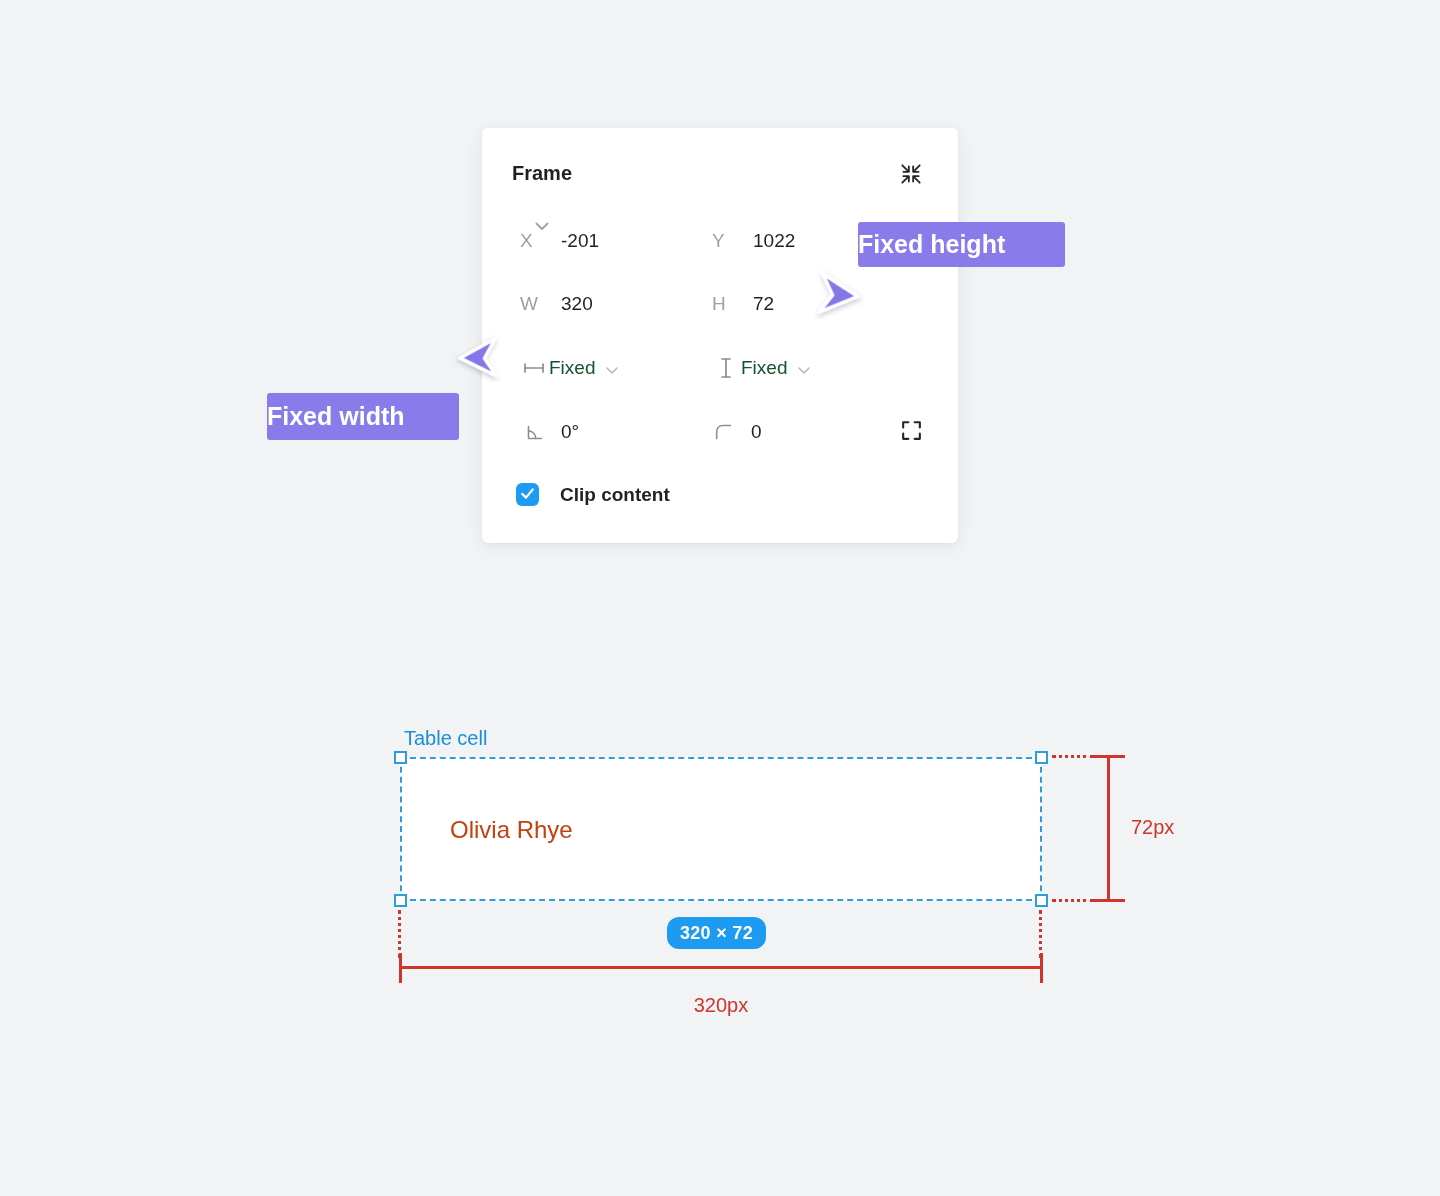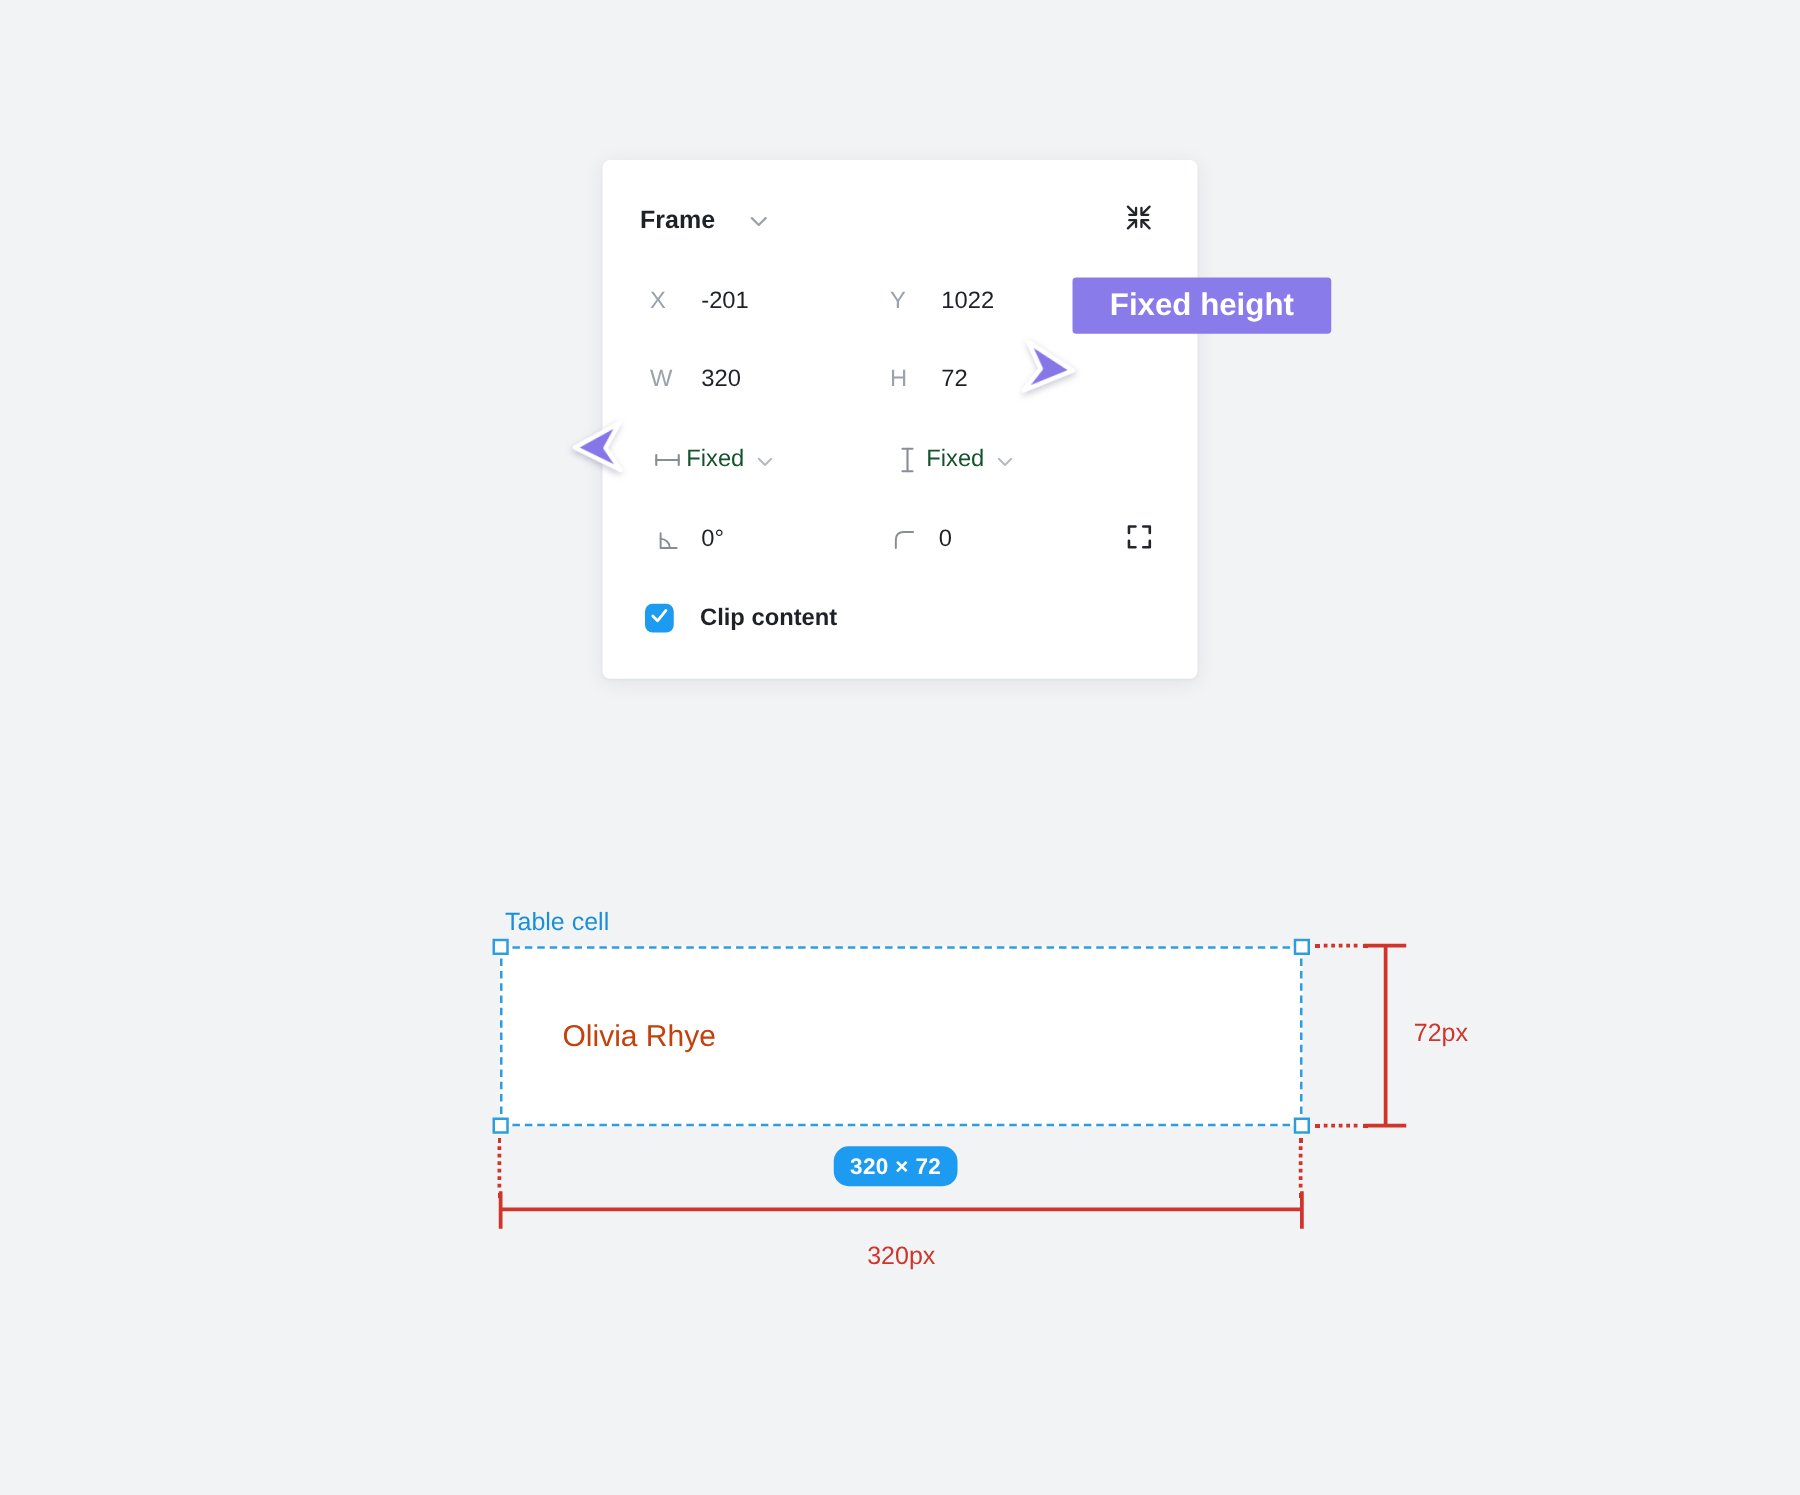--- a/index.html
+++ b/index.html
@@ -13,21 +13,21 @@
   .stage{position:relative;width:1440px;height:1196px;}
 
   
   .card{
     position:absolute;left:482px;top:128px;width:476px;height:415px;
     background:#ffffff;border-radius:6px;
     box-shadow:0 3px 18px rgba(16,24,40,.07), 0 1px 3px rgba(16,24,40,.04);
   }
   .card-header{
     position:absolute;left:30px;top:34px;height:28px;
-    display:flex;align-items:center;gap:28px;cursor:default;
+    display:flex;align-items:center;gap:28px;cursor:default;flex-direction:column;
   }
   .card-title{font-size:20px;font-weight:700;color:#1E2126;}
   .collapse-btn{position:absolute;left:415px;top:34px;width:28px;height:28px;
     display:flex;align-items:center;justify-content:center;cursor:pointer;}
 
   .cell{position:absolute;display:flex;align-items:center;height:30px;}
   .prop-label{width:28px;font-size:19px;color:#9AA2AB;flex:0 0 28px;}
   .prop-value{font-size:19px;color:#1E2126;margin-left:13px;cursor:text;}
   .icon-box{width:28px;height:24px;display:flex;align-items:center;justify-content:center;flex:0 0 28px;}
   .sizing-text{font-size:19px;color:#14532d;margin-left:1px;}
@@ -40,21 +40,21 @@
   .checkbox{
     position:absolute;left:34px;top:355px;width:23px;height:23px;border-radius:6px;
     background:var(--figma-blue);display:flex;align-items:center;justify-content:center;cursor:pointer;
   }
   .clip-label{position:absolute;left:78px;top:355px;font-size:19px;color:#1E2126;line-height:24px;font-weight:bold;}
 
   
   .callout{
     position:absolute;background:var(--accent-purple);color:#ffffff;
     font-size:25px;font-weight:700;border-radius:3px;
-    display:flex;align-items:center;justify-content:center;
+    display:flex;align-items:center;justify-content:flex-start;
   }
   .callout-height{left:858px;top:222px;width:207px;height:45px;}
   .callout-width{left:267px;top:393px;width:192px;height:47px;}
 
   .cursor-arrow{position:absolute;filter:drop-shadow(1px 2px 2.5px rgba(80,80,120,.30));}
   .cursor-right{left:814px;top:272px;transform:rotate(10deg);}
   .cursor-left{left:456px;top:336px;transform:scaleX(-1) rotate(6deg);}
 
   
   .sel-box{
@@ -204,20 +204,23 @@
             <polyline points="3,9 8,14 17,3" fill="none" stroke="#ffffff" stroke-width="3" stroke-linecap="round" stroke-linejoin="round"></polyline>
           </svg>
       </span>
     </div>
     <div class="clip-label">Clip content</div>
   </div>
 
   <div class="callout callout-height">
     <span>Fixed height</span>
   </div>
+  <div class="callout callout-width">
+    <span>Fixed width</span>
+  </div>
 
   <div class="cursor-arrow cursor-right">
     <svg width="48" height="48" viewBox="0 0 64 64">
       <path d="M58,28 L6,6 L24,32 L10,58 Z" fill="var(--cursor-purple)" stroke="#ffffff" stroke-width="5" stroke-linejoin="round"></path>
     </svg>
   </div>
   <div class="cursor-arrow cursor-left">
     <svg width="46" height="46" viewBox="0 0 64 64">
       <path d="M58,28 L6,6 L24,32 L10,58 Z" fill="var(--cursor-purple)" stroke="#ffffff" stroke-width="5" stroke-linejoin="round"></path>
     </svg>

